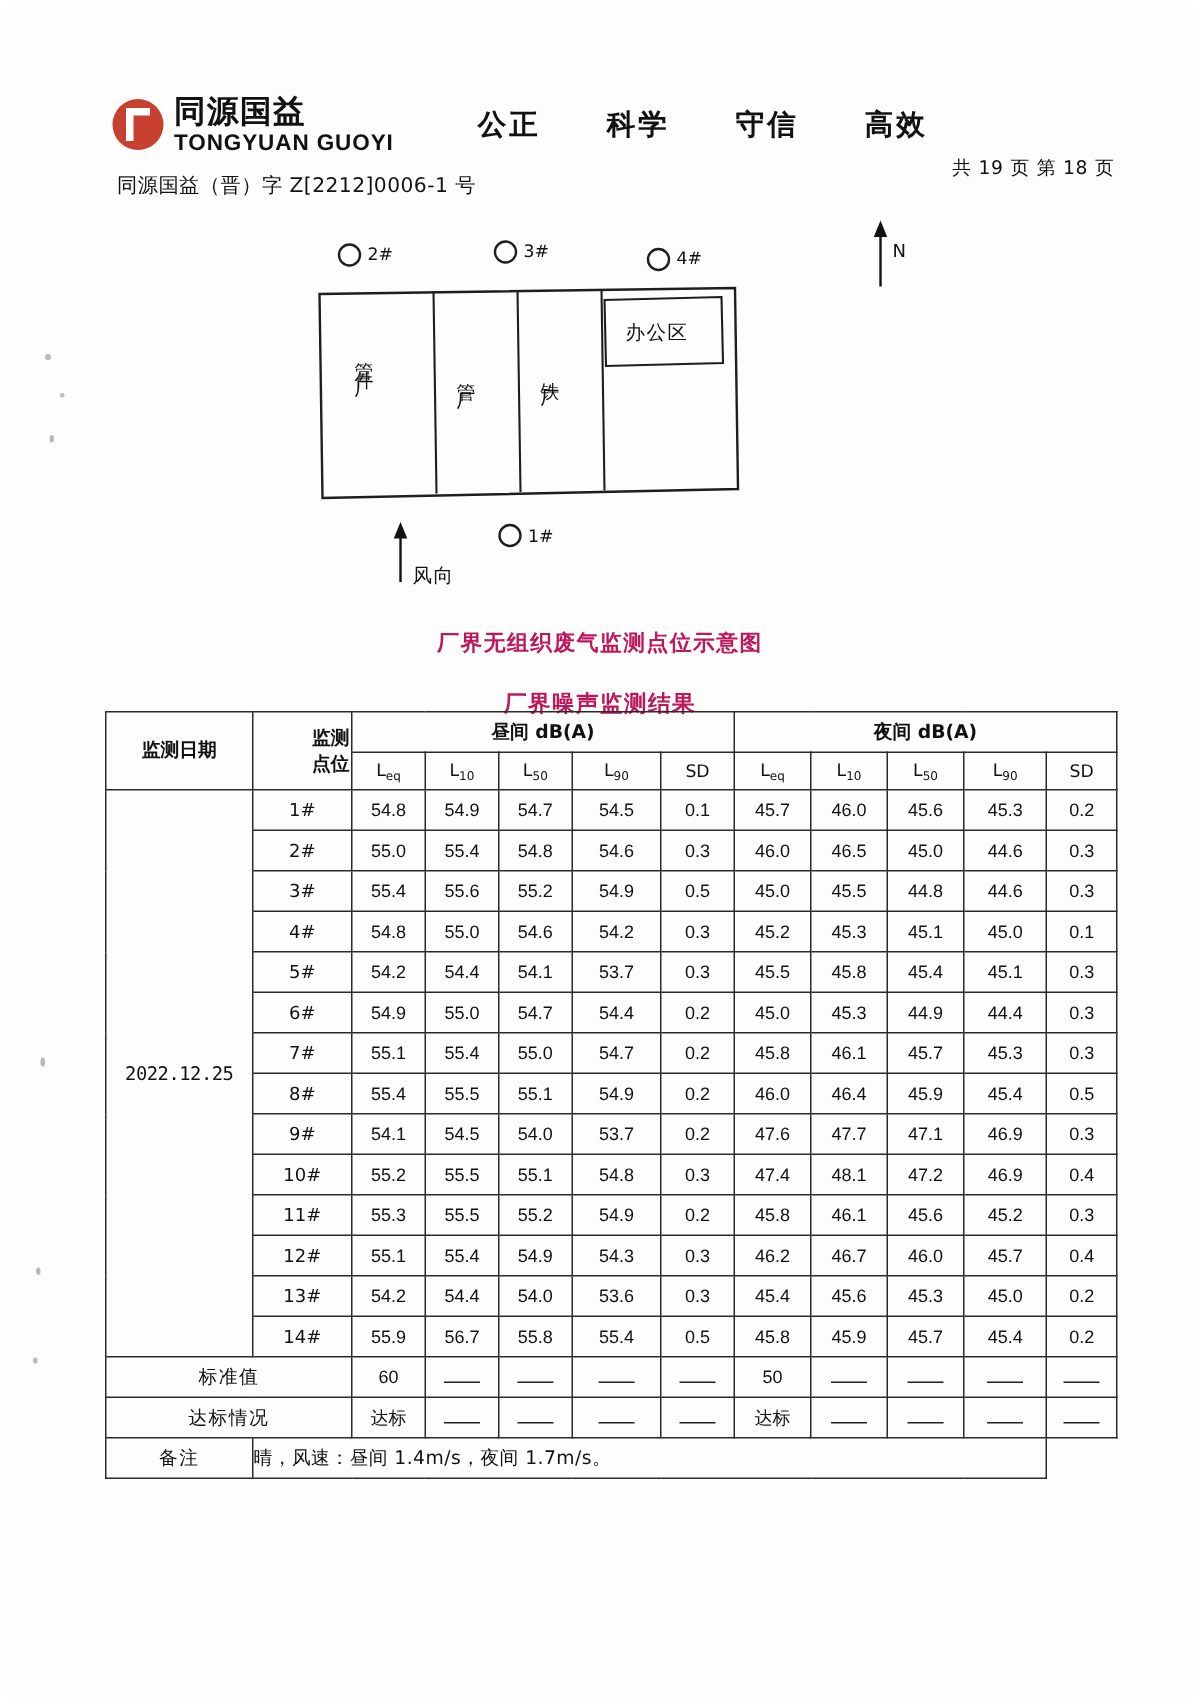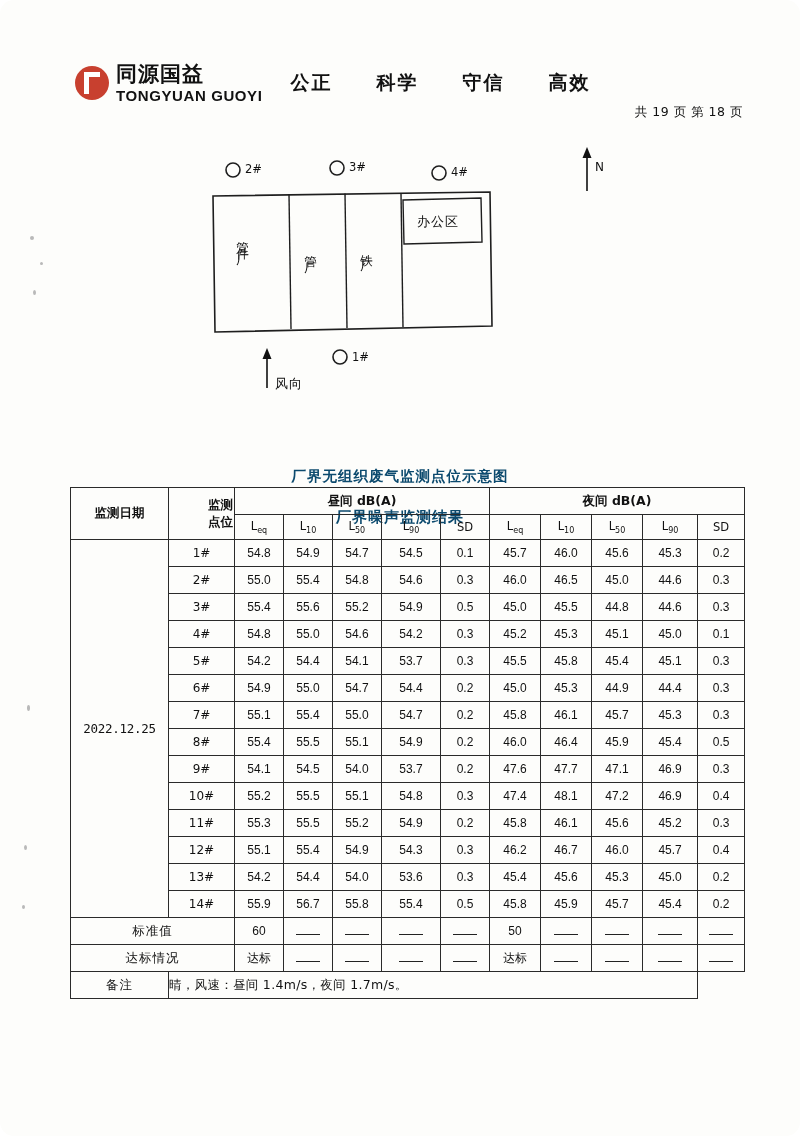--- a/index.html
+++ b/index.html
@@ -67,21 +67,21 @@
   .logo-en {
     font-size: 15px;
     font-weight: bold;
     letter-spacing: 0.6px;
     color: #111;
     margin-top: 3px;
   }
   .slogan {
     display: flex;
     gap: 44px;
-    margin-left: 28px;
+    margin-left: 56px;
     font-size: 19px;
     font-weight: bold;
     letter-spacing: 2px;
     font-family: "DejaVu Sans", sans-serif;
     color: #111;
   }
 
   
   .docnum {
     position: absolute;
@@ -113,31 +113,30 @@
     font-size: 11px;
     font-family: "DejaVu Sans", sans-serif;
   }
   .caption {
     position: absolute;
     width: 100%;
     text-align: center;
     font-size: 14.5px;
     font-weight: bold;
     font-family: "DejaVu Sans", sans-serif;
-    color: #0c4a6e;
+    color: #be185d;
     letter-spacing: 1px;
-    margin-top: 48px;
   }
   .caption.c1 { top: 419px; }
   .caption.c2 { top: 460px; font-size: 15px; }
 
   
   .tbl-wrap {
     position: absolute;
-    left: 70px; top: 487px;
+    left: 70px; top: 474px;
     width: 579px;
   }
   table.noise {
     border-collapse: collapse;
     width: 675px;
     font-family: "DejaVu Sans", sans-serif;
     font-size: 11.5px;
     color: #111;
   }
   table.noise td, table.noise th {
@@ -203,20 +202,21 @@
       </div>
     </div>
     <div class="slogan">
       <span>公正</span>
       <span>科学</span>
       <span>守信</span>
       <span>高效</span>
     </div>
   </div>
 
+  <div class="docnum">同源国益（晋）字 Z[2212]0006-1 号</div>
   <div class="pageinfo">共 19 页  第 18 页</div>
 
   <svg class="north" viewBox="0 0 40 50">
     <line x1="12" y1="48" x2="12" y2="10" stroke="#111" stroke-width="1.6"></line>
     <polygon points="12,4 7.5,15 16.5,15" fill="#111"></polygon>
     <text x="20" y="28" font-size="12" font-family="DejaVu Sans" fill="#111">N</text>
   </svg>
 
   <svg class="diagram" viewBox="0 0 440 255">
 

